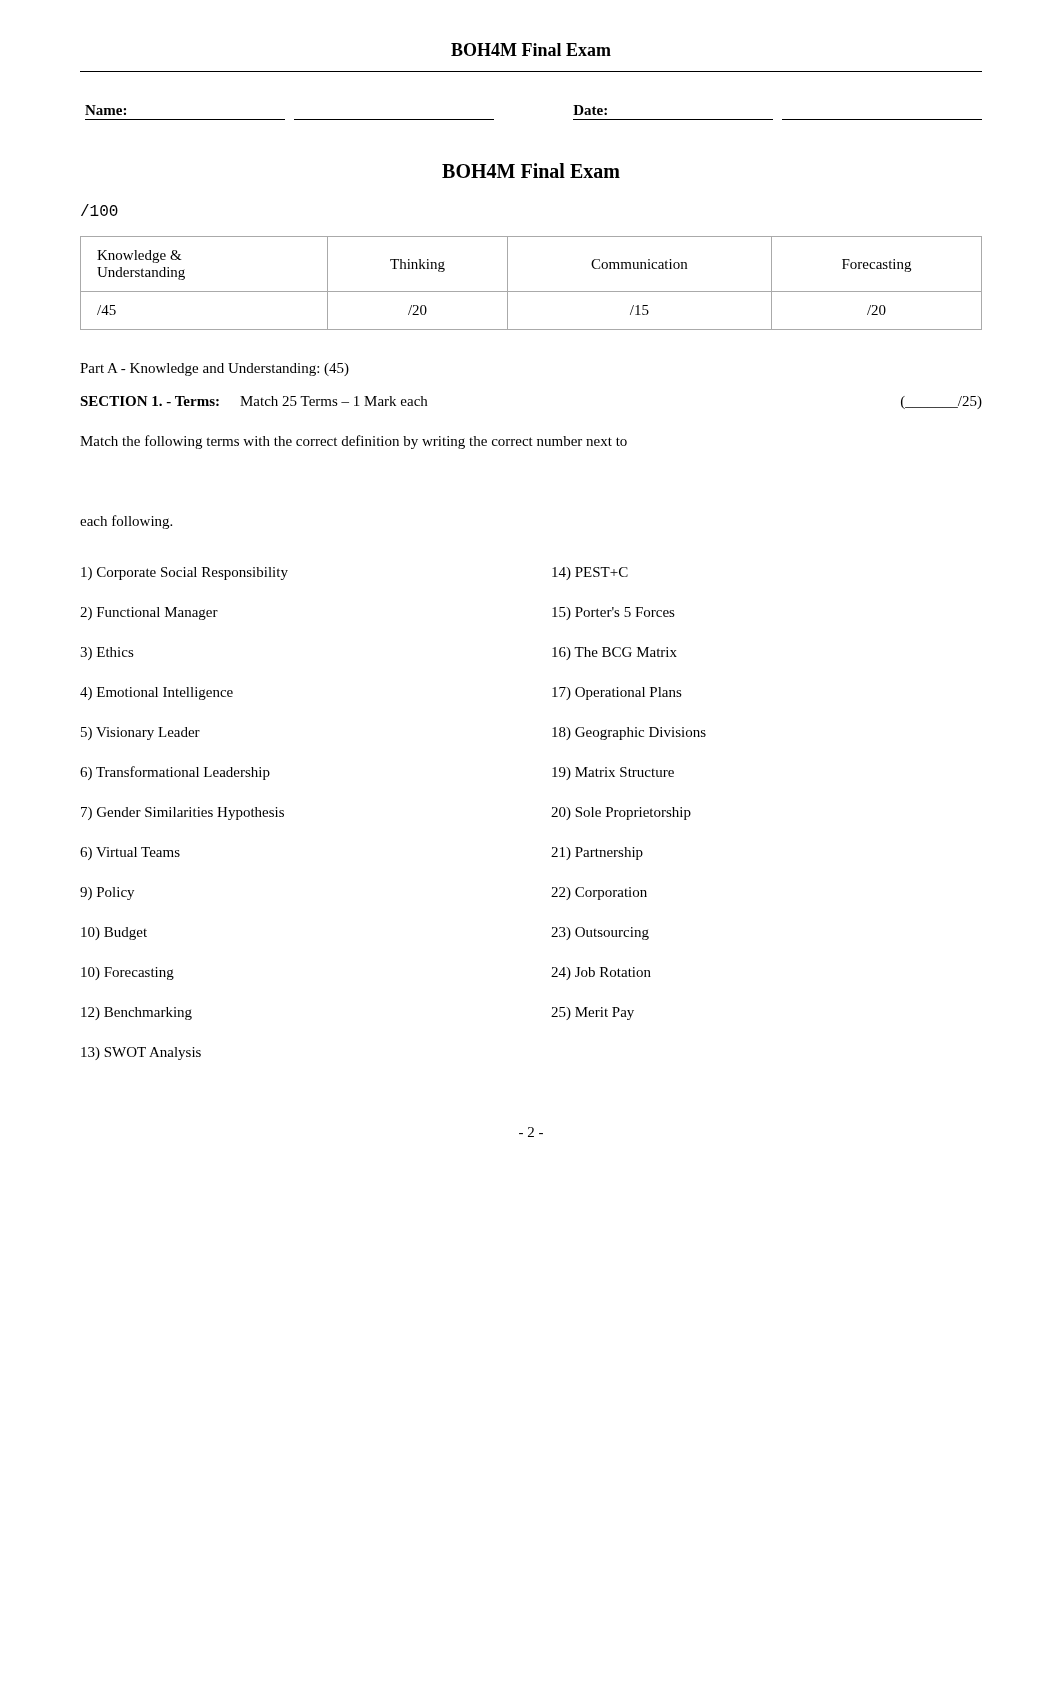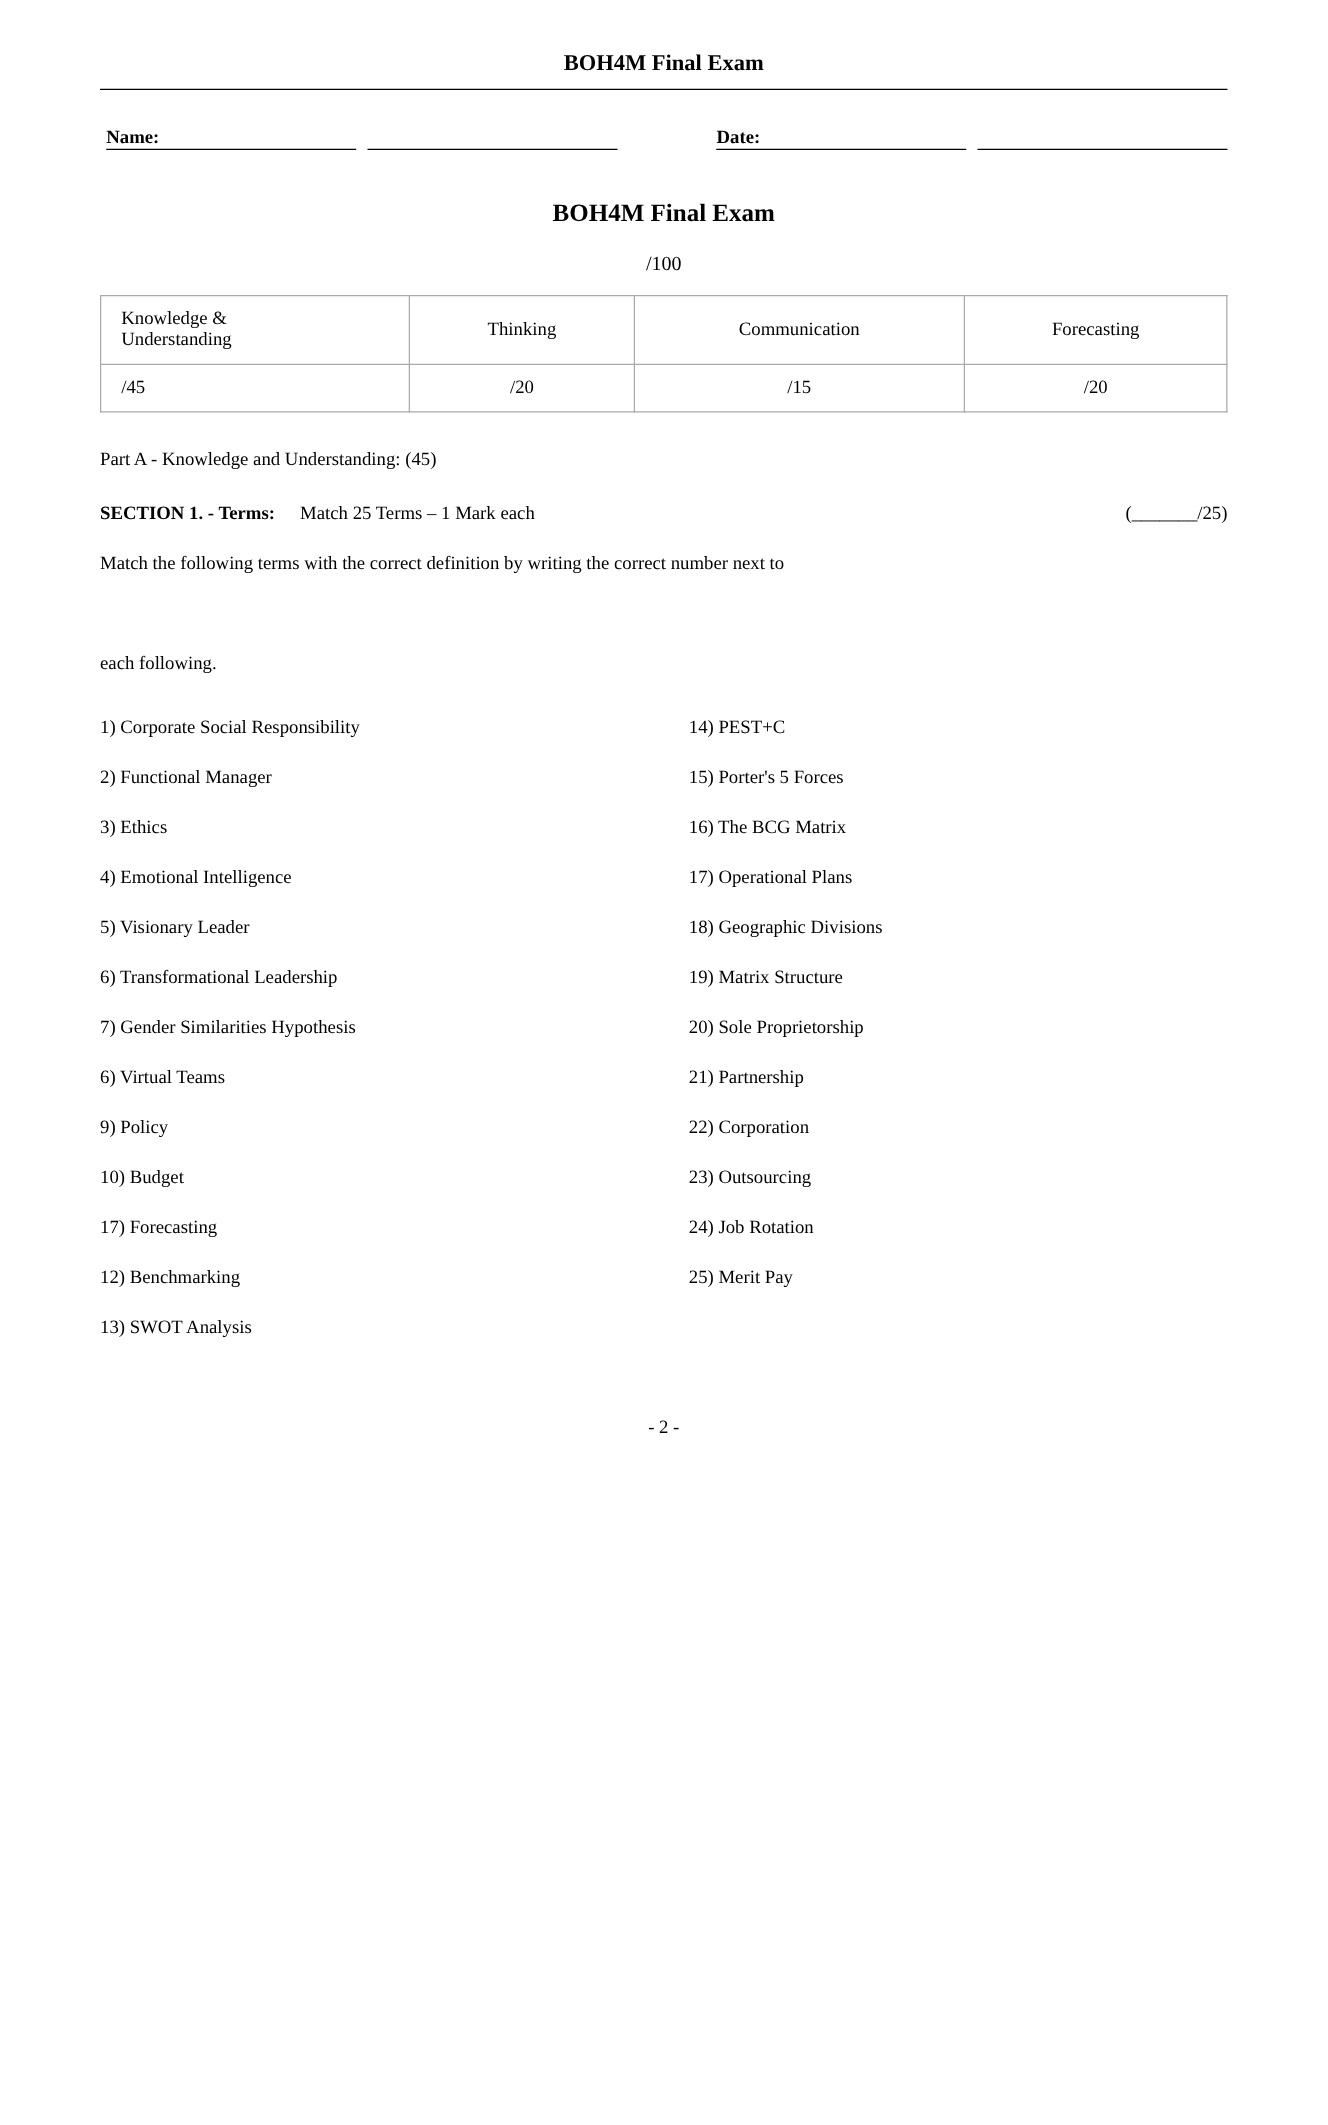--- a/index.html
+++ b/index.html
@@ -47,23 +47,24 @@
     }
 
     .exam-title {
       text-align: center;
       font-size: 20px;
       font-weight: bold;
       margin-bottom: 20px;
     }
 
     .score-total {
-      text-align: center;
+      text-align: left;
       font-size: 16px;
       margin-bottom: 15px;
+      font-family: Liberation Mono, monospace;
     }
 
     .rubric-table {
       width: 100%;
       border-collapse: collapse;
       margin-bottom: 30px;
       border: 1px solid #aaa;
     }
 
     .rubric-table th, .rubric-table td {
@@ -138,21 +139,21 @@
     }
 
     .page-number {
       text-align: center;
       font-size: 15px;
       margin-top: 60px;
     }
 
     .part-a-header {
       font-size: 15px;
-      margin-bottom: 26px;
+      margin-bottom: 16px;
     }
   </style>
 </head>
 <body>
 
 <div class="page-header">
   <span>BOH4M Final Exam</span>
 </div>
 
 <div class="name-date-row">
@@ -216,21 +217,21 @@
     <div class="term-item">1) Corporate   Social Responsibility</div>
     <div class="term-item">2) Functional Manager</div>
     <div class="term-item">3) Ethics</div>
     <div class="term-item">4) Emotional   Intelligence</div>
     <div class="term-item">5) Visionary    Leader</div>
     <div class="term-item">6) Transformational    Leadership</div>
     <div class="term-item">7) Gender Similarities Hypothesis</div>
     <div class="term-item">6) Virtual Teams</div>
     <div class="term-item">9) Policy</div>
     <div class="term-item">10) Budget</div>
-    <div class="term-item">17) Forecasting</div>
+    <div class="term-item">10) Forecasting</div>
     <div class="term-item">12) Benchmarking</div>
     <div class="term-item">13) SWOT Analysis</div>
   </div>
   <div class="terms-col">
     <div class="term-item">14) PEST+C</div>
     <div class="term-item">15) Porter's 5 Forces</div>
     <div class="term-item">16) The BCG Matrix</div>
     <div class="term-item">17) Operational Plans</div>
     <div class="term-item">18) Geographic Divisions</div>
     <div class="term-item">19) Matrix Structure</div>

